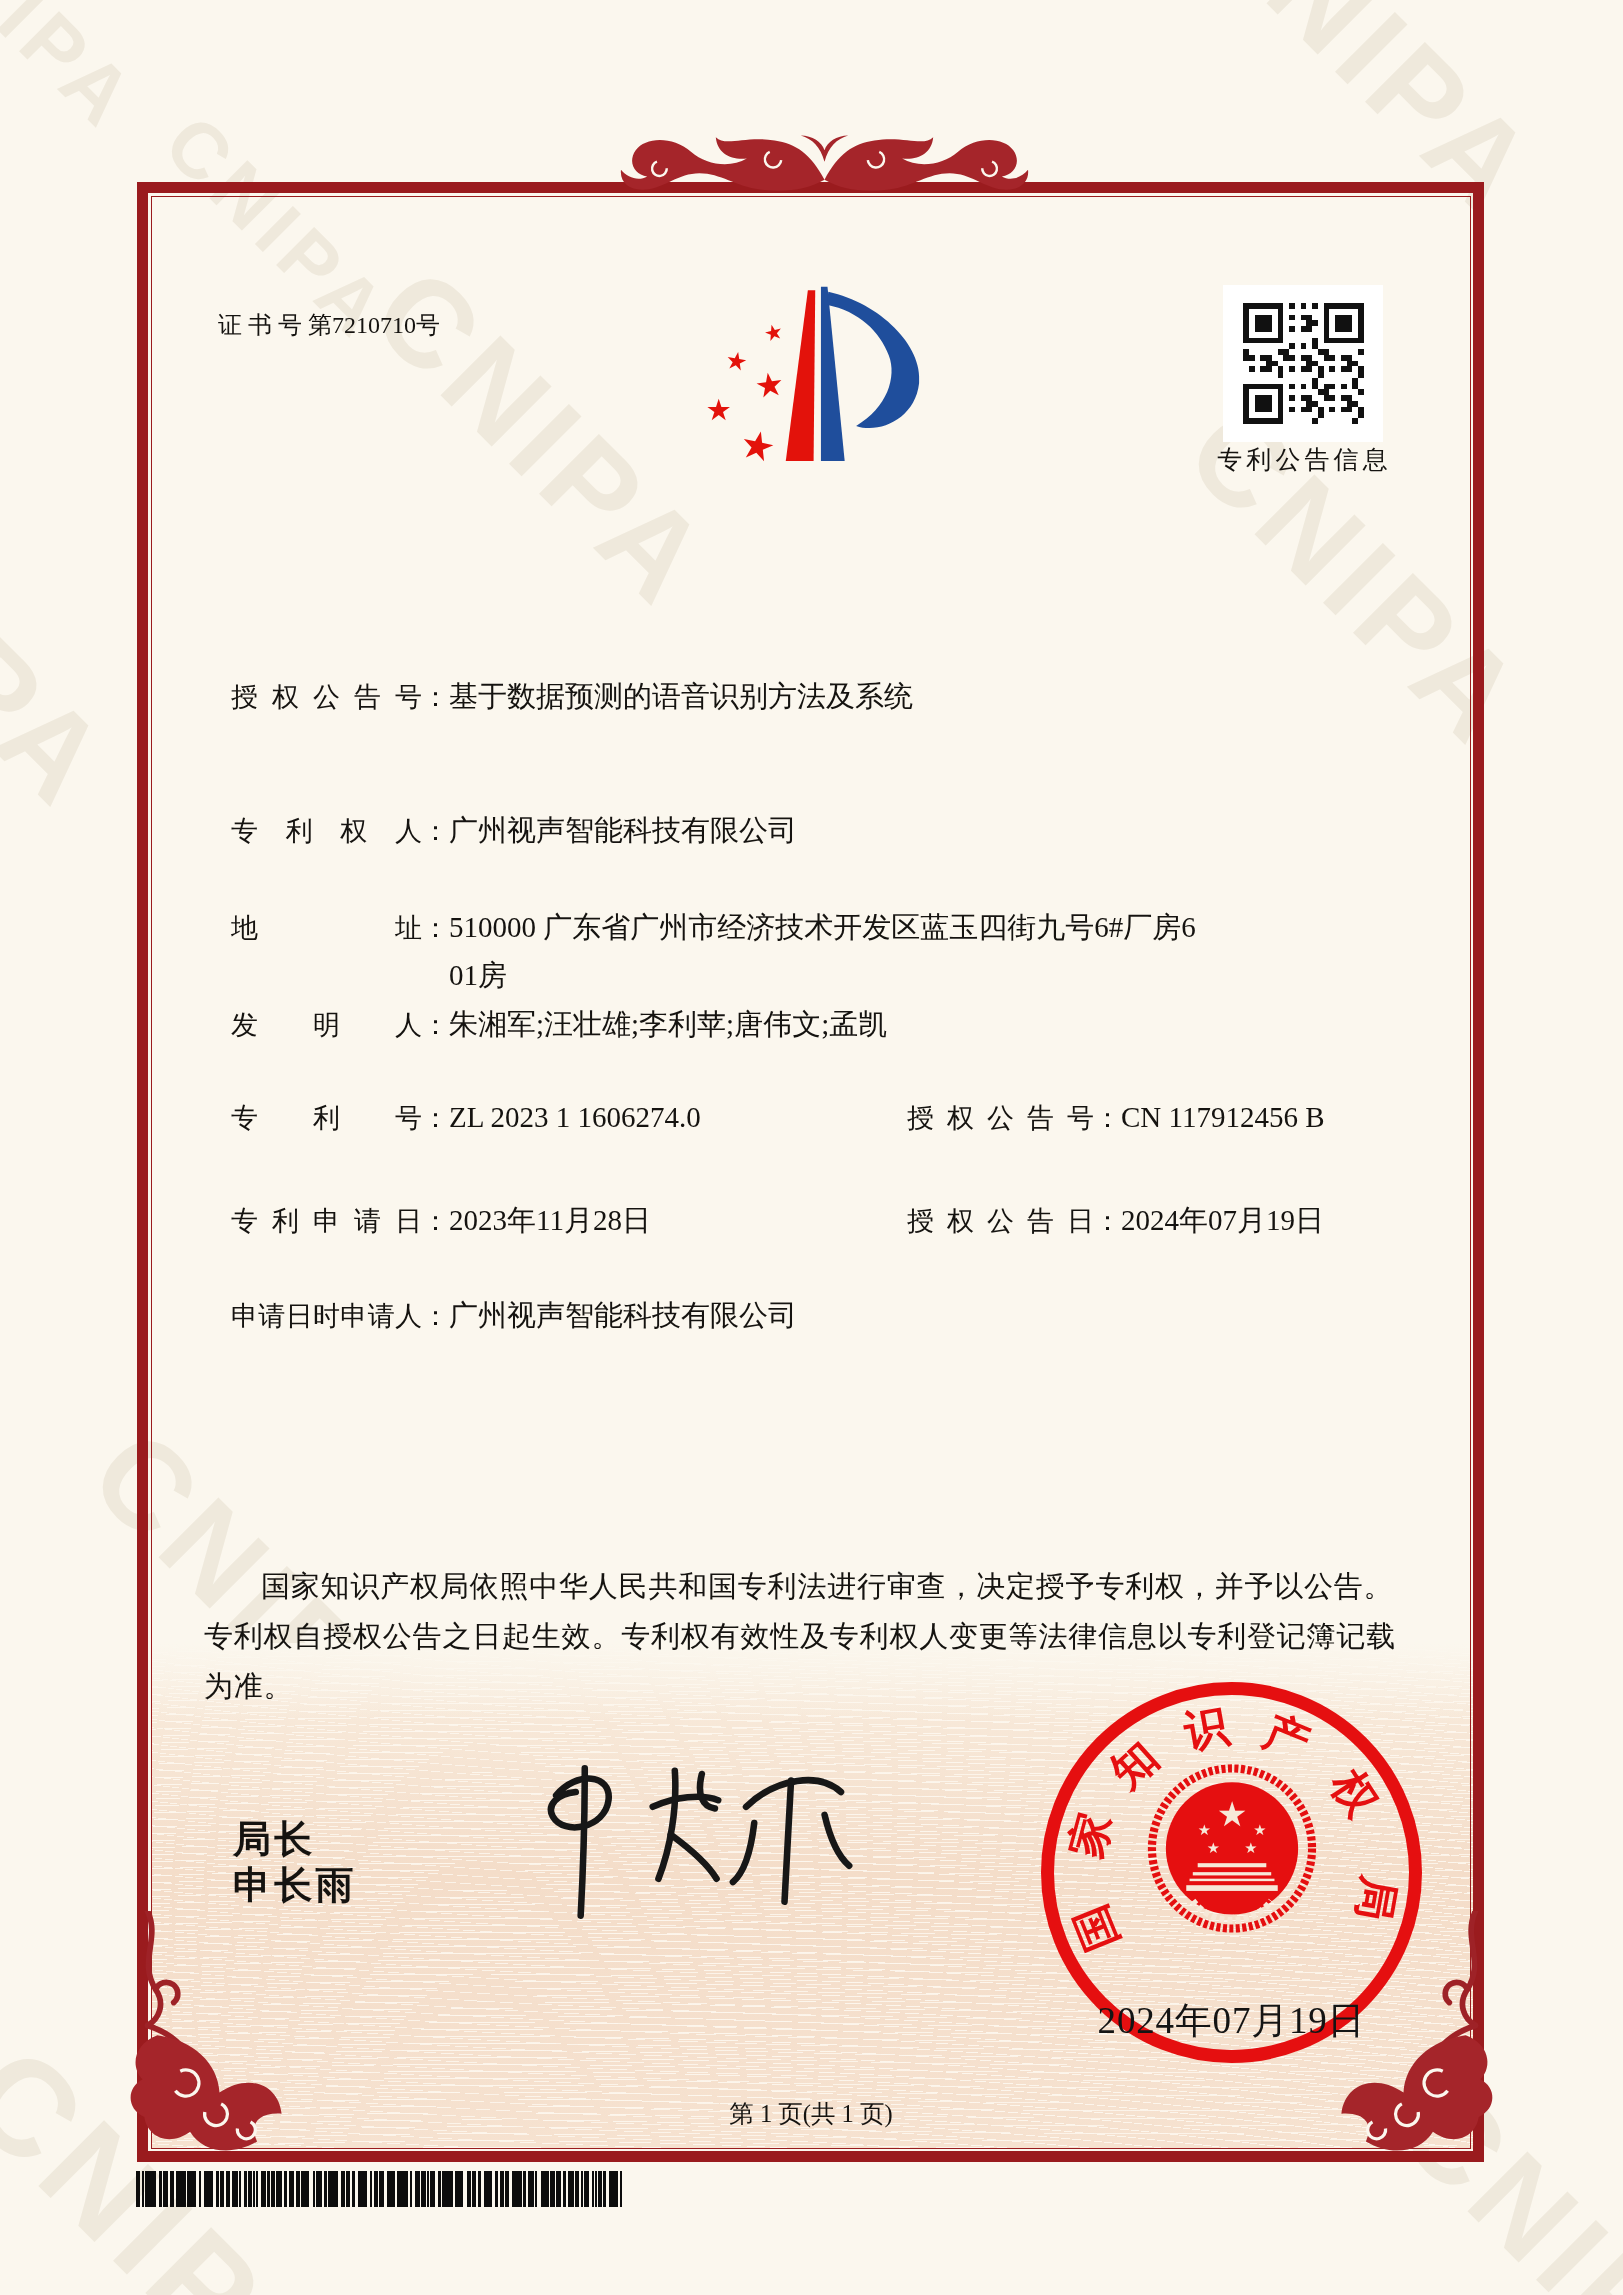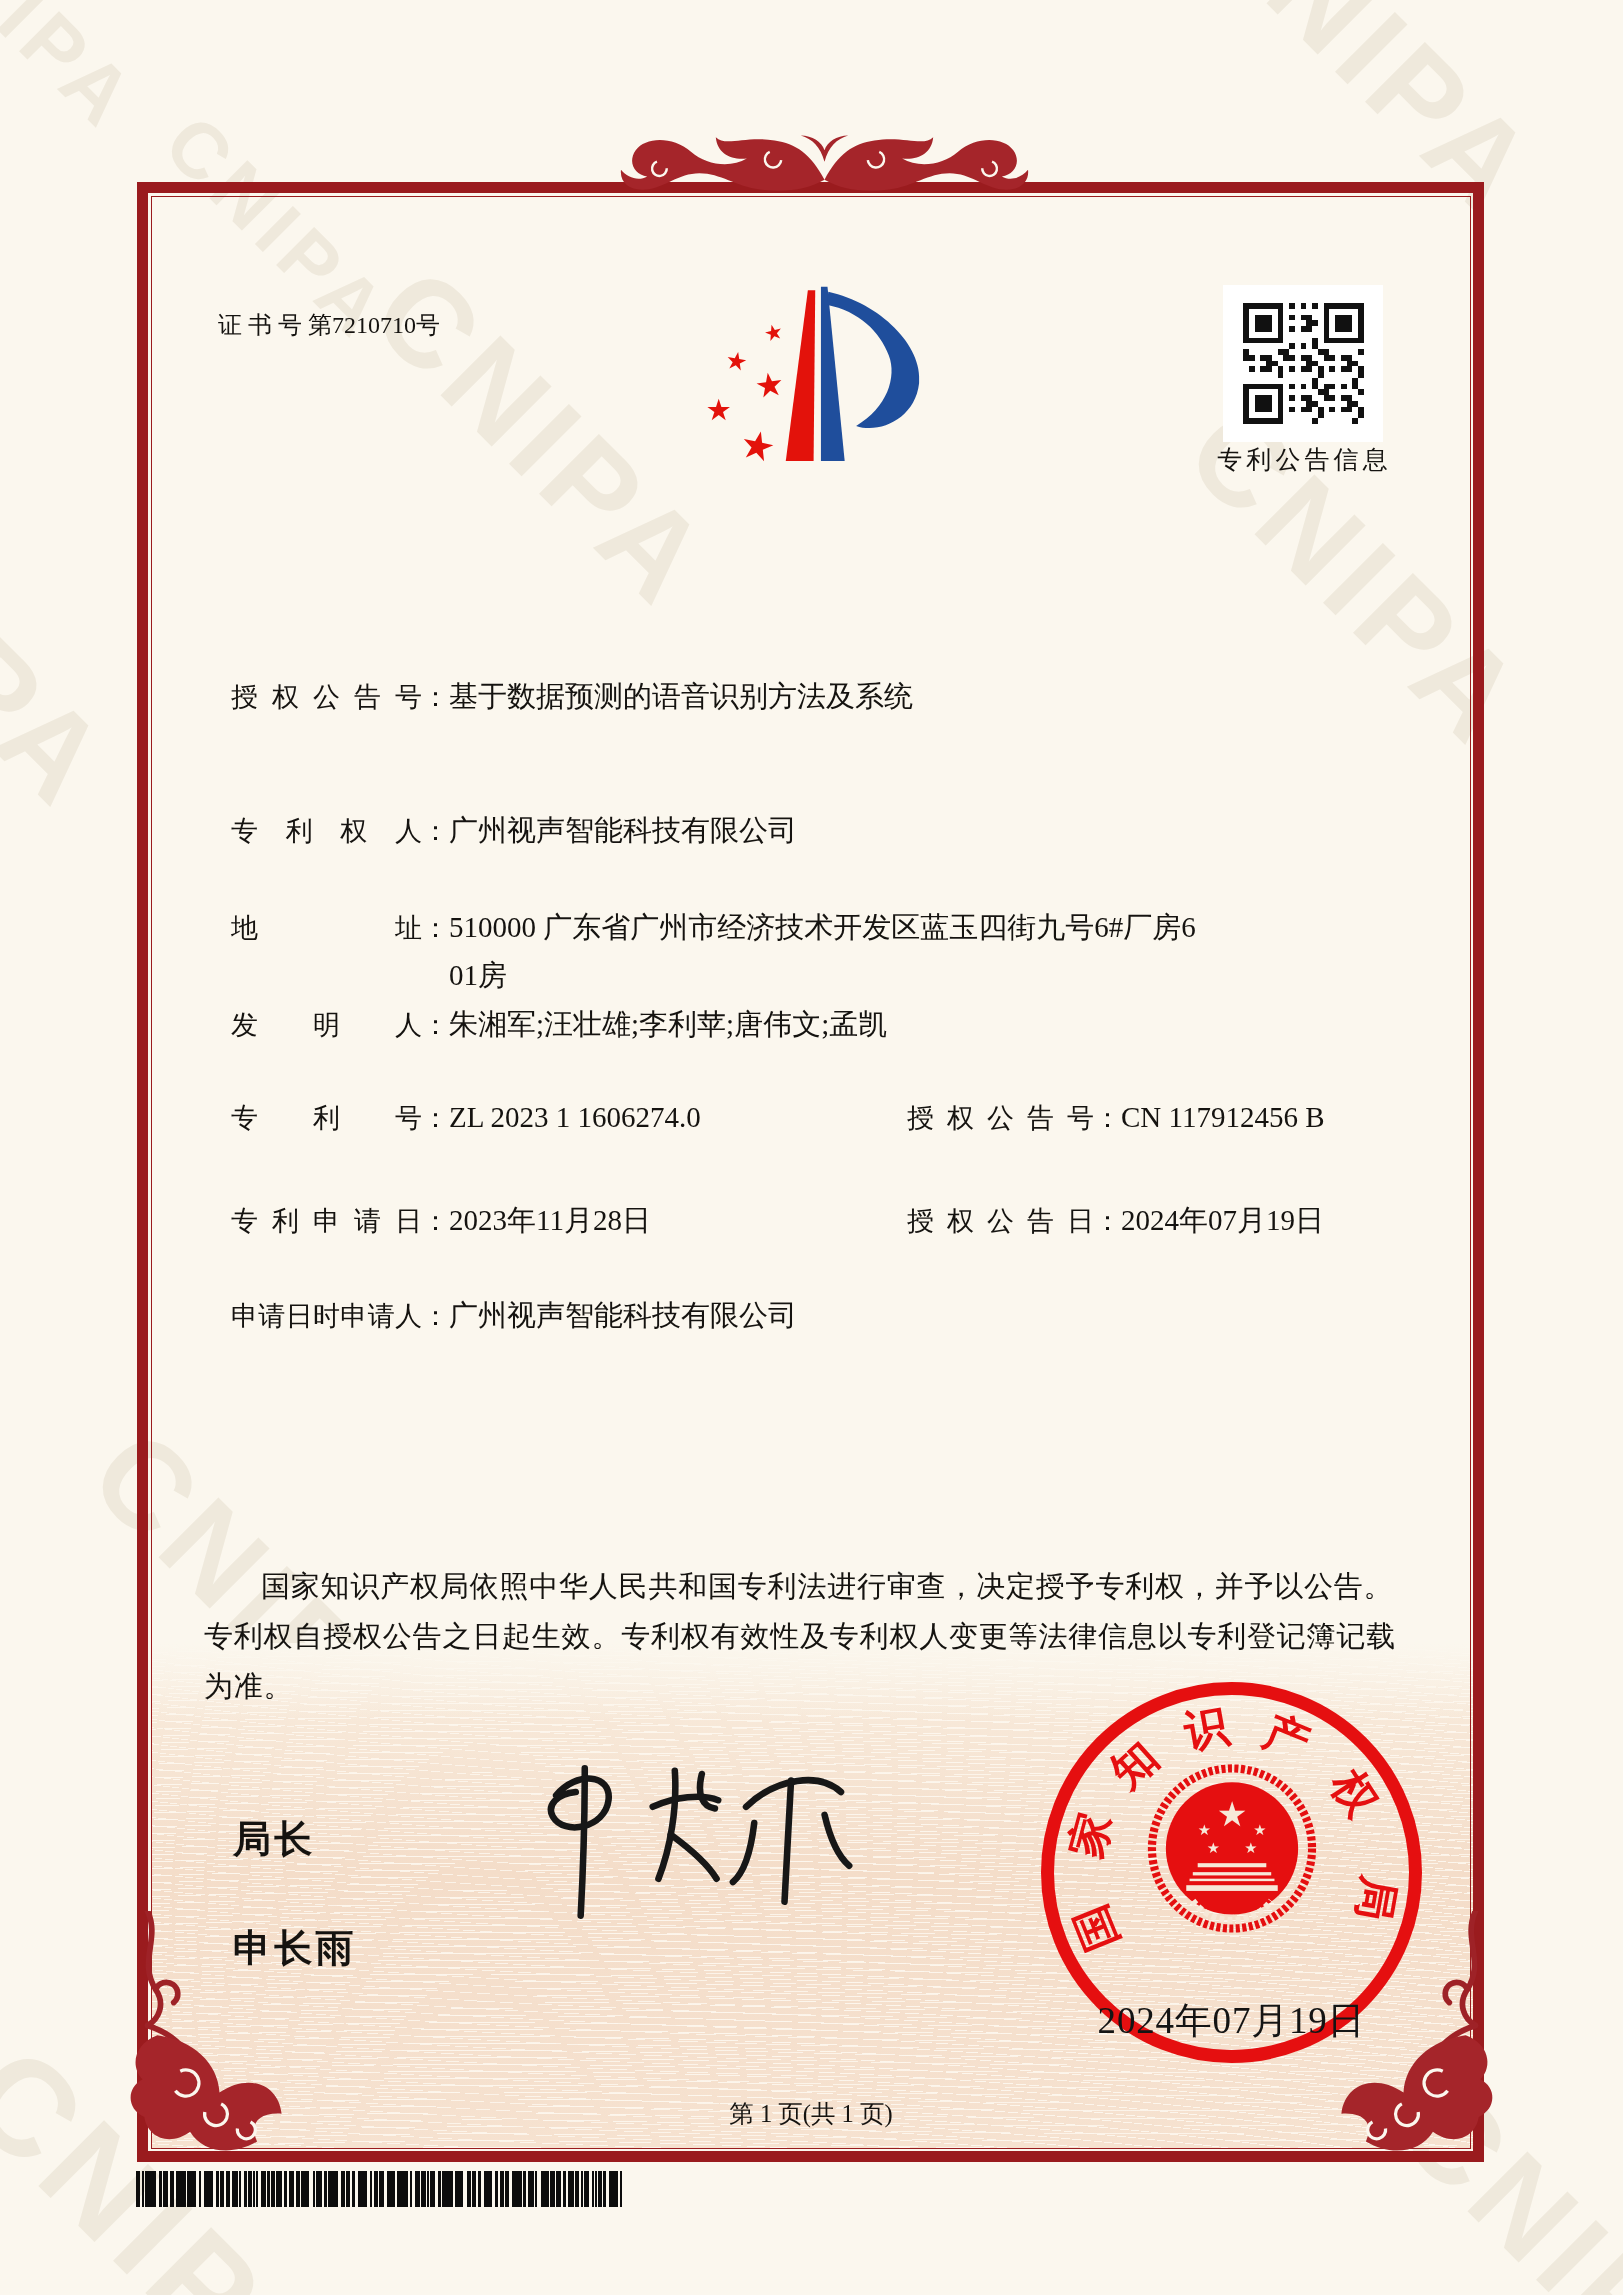--- a/index.html
+++ b/index.html
@@ -293,21 +293,21 @@
       <span class="flabel">申请日时申请人</span><span class="colon">：</span><span class="fvalue">广州视声智能科技有限公司</span>
     </div>
 
 
     <div class="statement">
       <div class="l1">国家知识产权局依照中华人民共和国专利法进行审查，决定授予专利权，并予以公告。</div>
       <div class="l2">专利权自授权公告之日起生效。专利权有效性及专利权人变更等法律信息以专利登记簿记载为准。</div>
     </div>
 
     <div class="director" style="top:1814px;">局长</div>
-    <div class="director" style="top:1923px;">申长雨</div>
+    <div class="director" style="top:1860px;">申长雨</div>
 
     <svg class="sig" width="352" height="176" viewBox="0 0 430 215">
       <g fill="none" stroke="#171717" stroke-width="8" stroke-linecap="round">
         <path d="M95,15 C95,60 93,140 90,195"></path>
         <path d="M60,48 C85,18 128,22 124,54 C120,88 70,98 56,74 C48,60 62,46 84,44"></path>
         <path d="M205,18 C208,62 200,112 185,150"></path>
         <path d="M178,62 C205,50 238,46 258,54"></path>
         <path d="M200,96 C222,112 244,130 256,150"></path>
         <path d="M238,22 C232,46 238,62 254,64"></path>
         <path d="M292,62 C330,26 382,20 408,44"></path>

